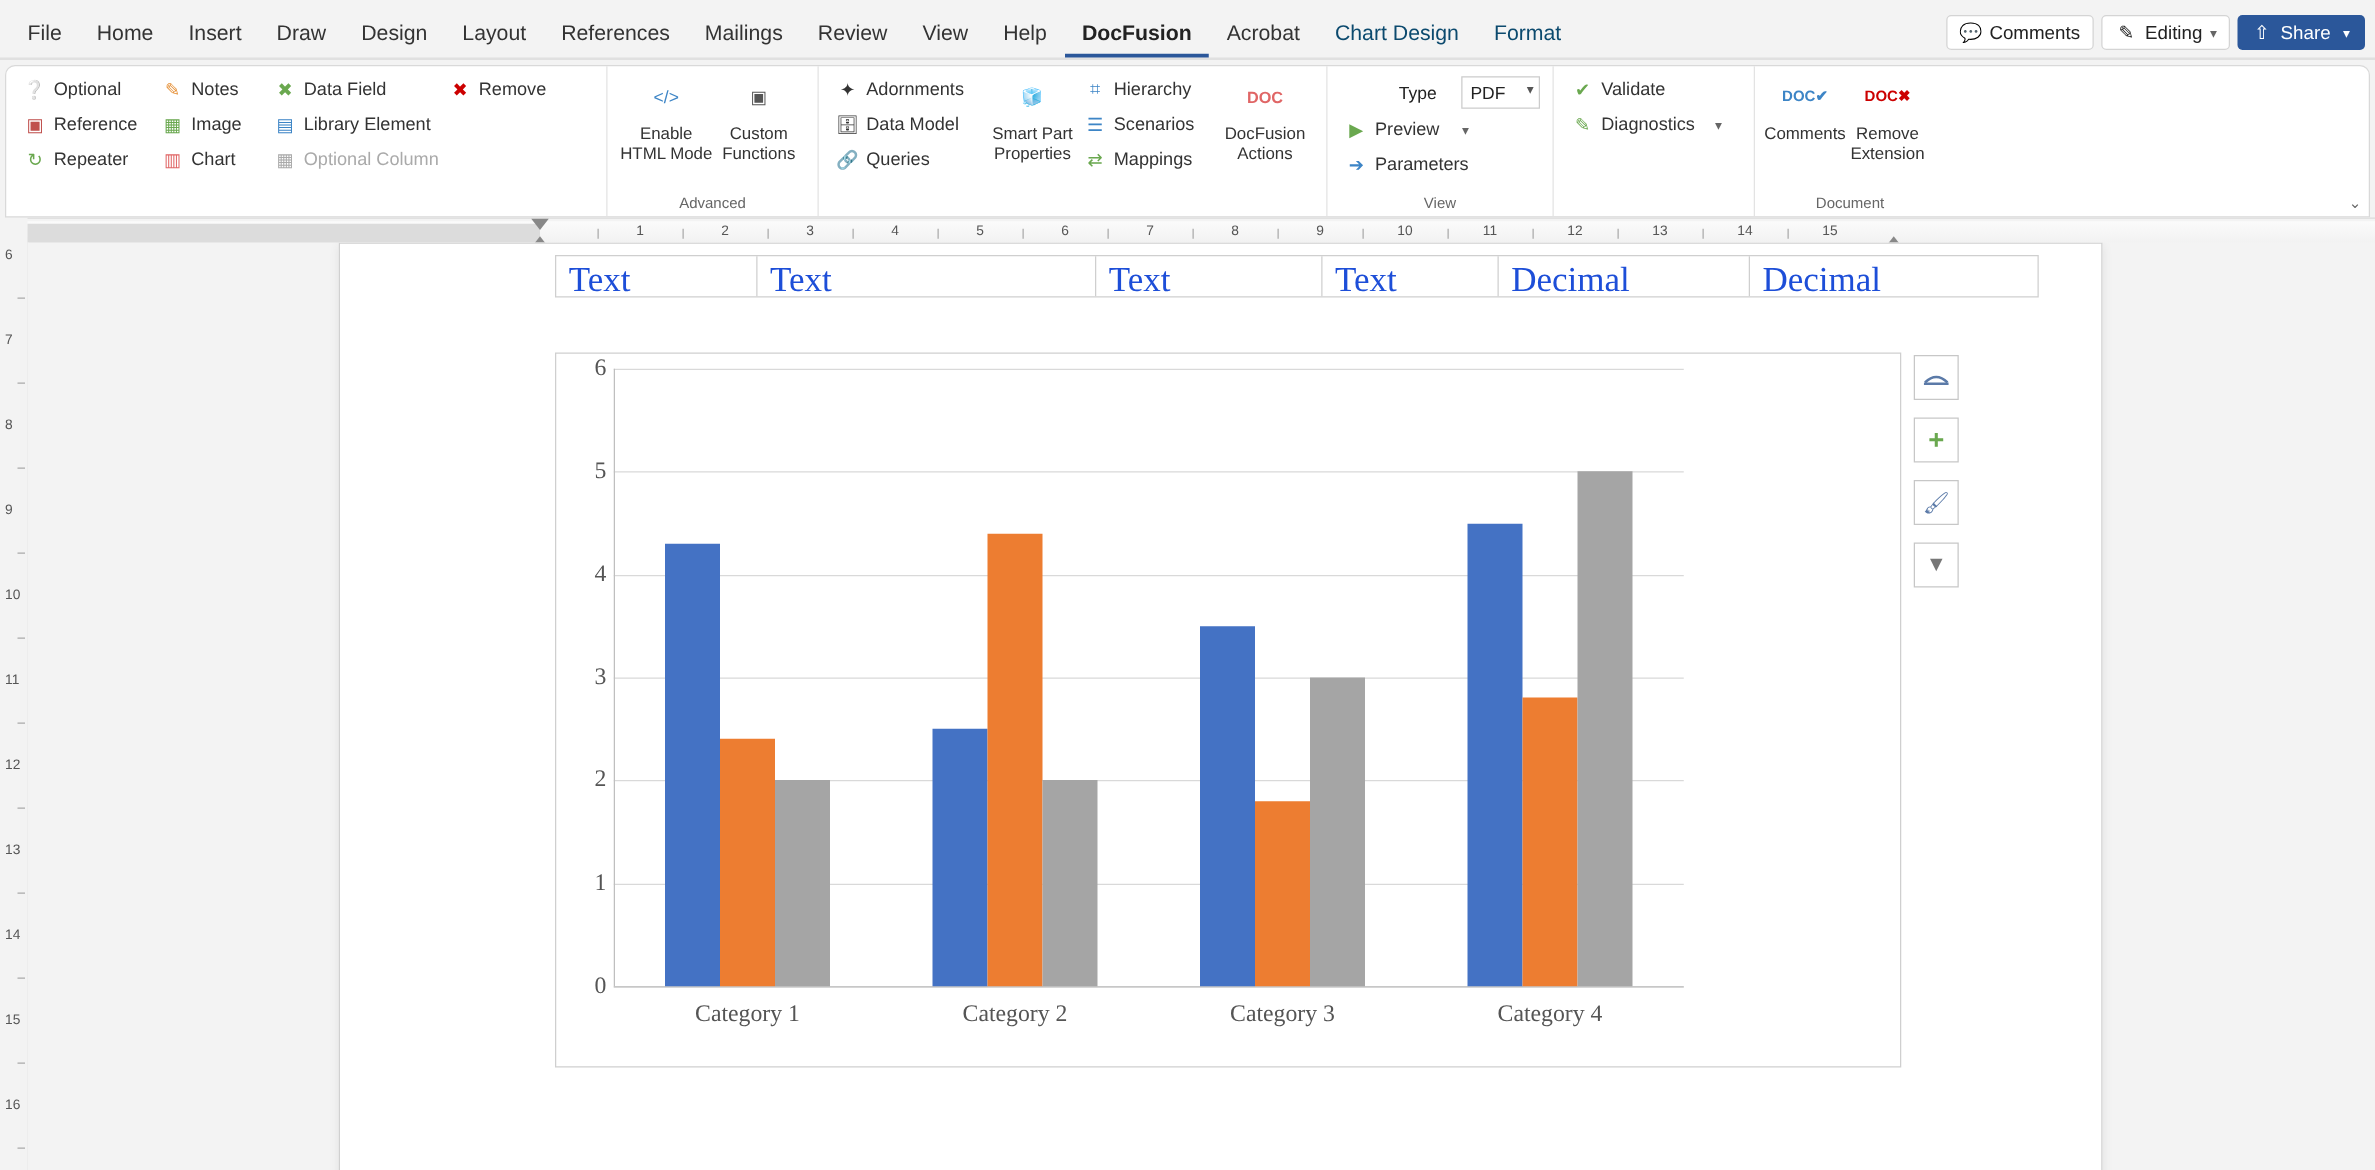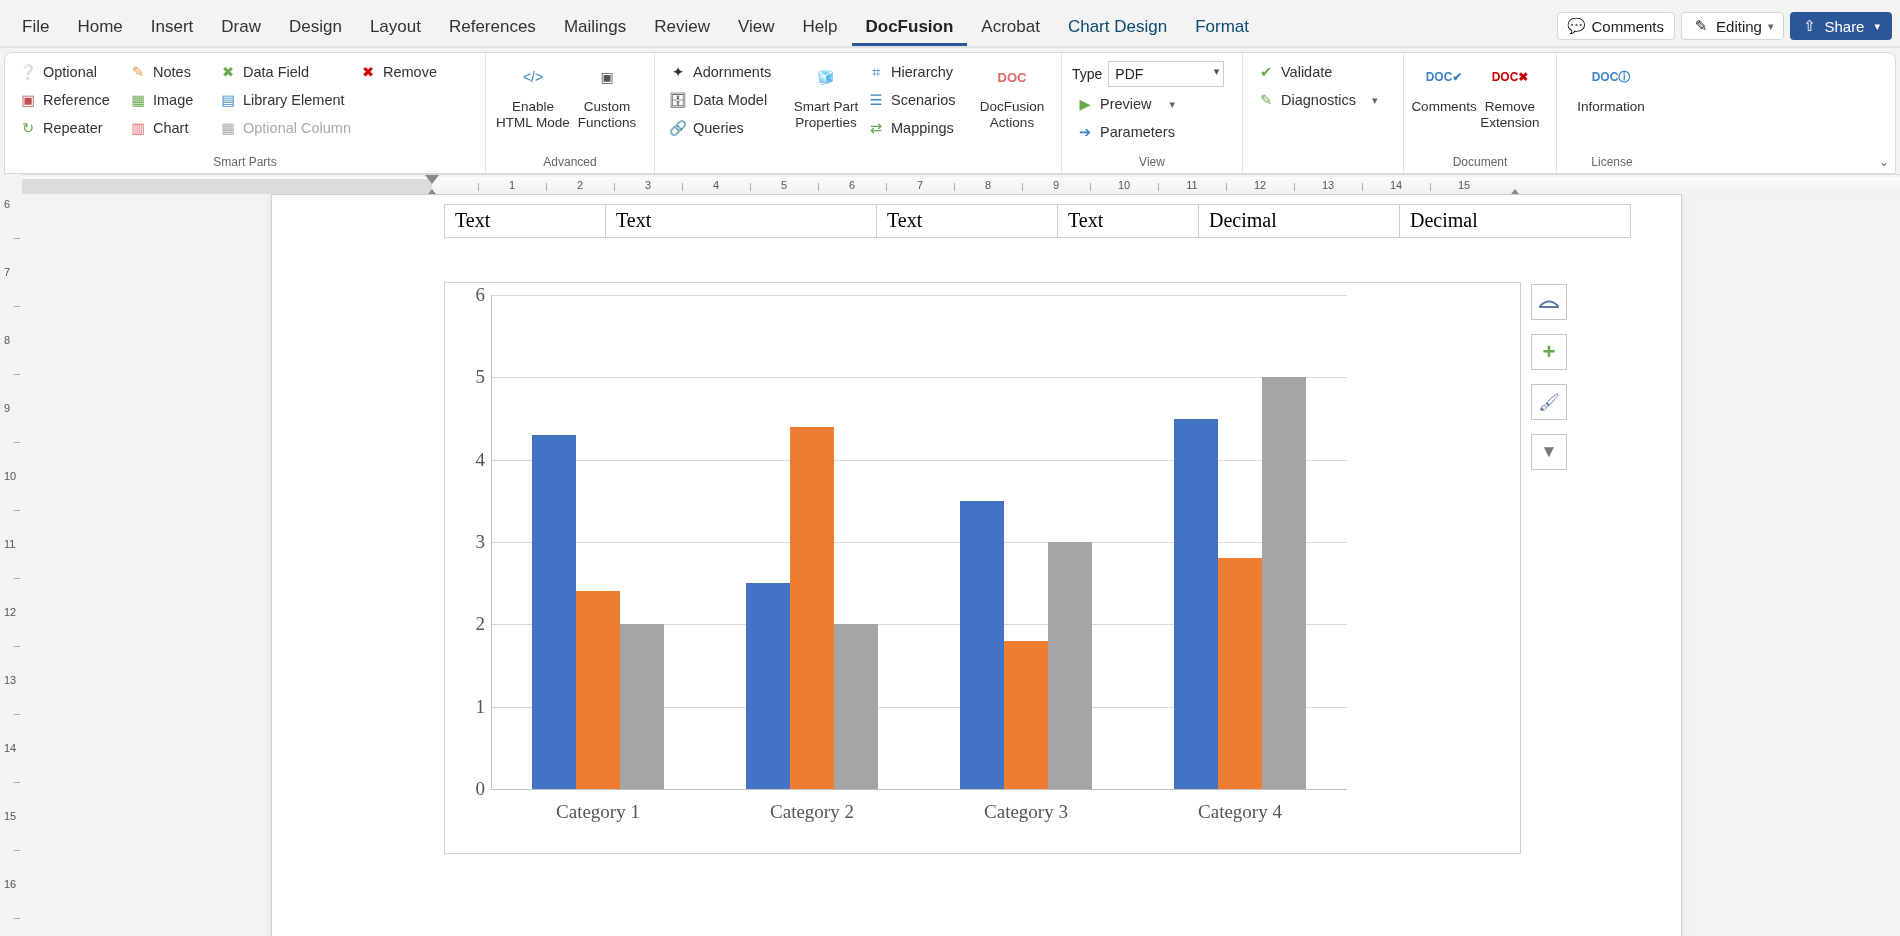--- a/index.html
+++ b/index.html
@@ -19,21 +19,21 @@
   .group:last-of-type { border-right:none; }
   .group-body { flex:1; display:flex; align-items:flex-start; }
   .group-label { text-align:center; font-size:12px; color:#666; padding:2px 0 4px; }
   .col { display:flex; flex-direction:column; gap:6px; padding-top:4px; }
   .row-item { display:flex; align-items:center; gap:6px; font-size:14.5px; color:#333; white-space:nowrap; padding:2px 4px; }
   .row-item.dim { color:#aaa; }
   .ic { width:18px; height:18px; display:inline-flex; align-items:center; justify-content:center; flex:none; }
   .big-btn { display:flex; flex-direction:column; align-items:center; justify-content:flex-start; width:74px; padding-top:2px; gap:4px; }
   .big-btn .ic-lg { width:36px; height:36px; display:flex; align-items:center; justify-content:center; }
   .big-btn .bb-label { font-size:13.5px; text-align:center; line-height:1.15; color:#333; }
-  .type-row { display:flex; align-items:center; gap:6px; }
+  .type-row { display:flex; align-items:center; gap:20px;margin-left:47px; }
   .type-sel { border:1px solid #ccc; height:24px; width:90px; padding:0 18px 0 6px; position:relative; background:#fff; font-size:14px; display:flex; align-items:center; }
   .type-sel::after { content:"▾"; position:absolute; right:4px; top:3px; font-size:11px; color:#555; }
   .caret { font-size:11px; color:#666; }
   .ribbon-collapse { position:absolute; right:6px; bottom:4px; font-size:12px; color:#666; cursor:pointer; }
   
   .hruler { height:24px; background:#f3f3f3; position:relative; margin-left:22px; border-top:1px solid #dcdcdc; border-bottom:1px solid #dcdcdc; }
   .hruler-strip { position:absolute; top:2px; bottom:2px; left:0; right:0; background:linear-gradient(#fbfbfb,#f0f0f0); }
   .hruler-dark { position:absolute; top:4px; bottom:4px; background:#dcdcdc; }
   .hruler-num { position:absolute; top:4px; font-size:11px; color:#555; transform:translateX(-50%); }
   .hruler-tick { position:absolute; top:8px; width:1px; height:8px; background:#aaa; }
@@ -41,21 +41,21 @@
   .indent-marker.down { border-left:7px solid transparent; border-right:7px solid transparent; border-top:9px solid #888; transform:translateX(-7px); }
   .indent-marker.up   { border-left:7px solid transparent; border-right:7px solid transparent; border-bottom:9px solid #888; transform:translate(-7px, 14px); }
   .vruler { position:absolute; left:0; top:194px; bottom:0; width:22px; background:#f3f3f3; border-right:1px solid #dcdcdc; }
   .vruler-num { position:absolute; left:4px; font-size:11px; color:#555; transform:translateY(-50%); }
   .vruler-tick { position:absolute; left:14px; width:6px; height:1px; background:#aaa; }
   
   .doc-area { position:absolute; left:22px; right:0; top:194px; bottom:0; background:#f3f3f3; overflow:hidden; }
   .page { position:absolute; background:#fff; border:1px solid #d0d0d0; box-shadow:0 2px 8px rgba(0,0,0,0.08); }
   
   .hdr-table { position:absolute; display:flex; border:1px solid #cfcfcf; }
-  .hdr-cell { border-right:1px solid #cfcfcf; padding:4px 10px; font-size:20px; font-family:"Times New Roman",serif; color:#000000; }
+  .hdr-cell { border-right:1px solid #cfcfcf; padding:4px 10px; font-size:28px; font-family:"Times New Roman",serif; color:#1d4ed8; }
   .hdr-cell:last-child { border-right:none; }
   
   .chart-box { position:absolute; border:1px solid #cfcfcf; background:#fff; }
   .chart-plot { position:absolute; }
   .grid-line { position:absolute; left:0; right:0; height:1px; background:#d9d9d9; }
   .y-axis { position:absolute; top:0; bottom:0; width:1px; background:#bfbfbf; }
   .x-axis { position:absolute; left:0; right:0; height:1px; background:#bfbfbf; }
   .y-tick-lbl { position:absolute; font-size:19px; font-family:"Times New Roman",serif; color:#555; transform:translateY(-50%); text-align:right; width:24px; }
   .bar { position:absolute; bottom:0; }
   .cat-lbl { position:absolute; font-size:19px; font-family:"Times New Roman",serif; color:#555; transform:translateX(-50%); white-space:nowrap; }
@@ -150,21 +150,20 @@
               <span>Optional Column</span>
             </div>
       </div>
       <div class="col" style="width:110px">
         <div class="row-item">
               <span class="ic" style="color:#cc0000">✖</span>
               <span>Remove</span>
             </div>
       </div>
     </div>
-    <div class="group-label">Smart Parts</div>
   </div>
 
   <div class="group">
     <div class="group-body">
       <div class="big-btn">
         <span class="ic-lg" style="color:#3d85c6">&lt;/&gt;</span>
         <span class="bb-label" style="white-space:pre-line">Enable
 HTML Mode</span>
       </div>
       <div class="big-btn">
@@ -268,29 +267,20 @@
       </div>
       <div class="big-btn" style="width:72px">
         <span class="ic-lg" style="color:#cc0000;font-size:12px;font-weight:bold">DOC✖</span>
         <span class="bb-label" style="white-space:pre-line">Remove
 Extension</span>
       </div>
     </div>
     <div class="group-label">Document</div>
   </div>
 
-  <div class="group">
-    <div class="group-body">
-      <div class="big-btn" style="width:88px">
-        <span class="ic-lg" style="color:#3d85c6;font-size:12px;font-weight:bold">DOCⓘ</span>
-        <span class="bb-label">Information</span>
-      </div>
-    </div>
-    <div class="group-label">License</div>
-  </div>
 
   <span class="ribbon-collapse">⌄</span>
 </div>
 </div>
 
 <div class="hruler" id="hruler">
   <div class="hruler-strip"></div>
 <div class="hruler-dark" style="left: 0px; width: 410px;"></div>
     <div class="hruler-num" style="left: 490px;">1</div>
     <div class="hruler-tick" style="left: 456px;"></div>

